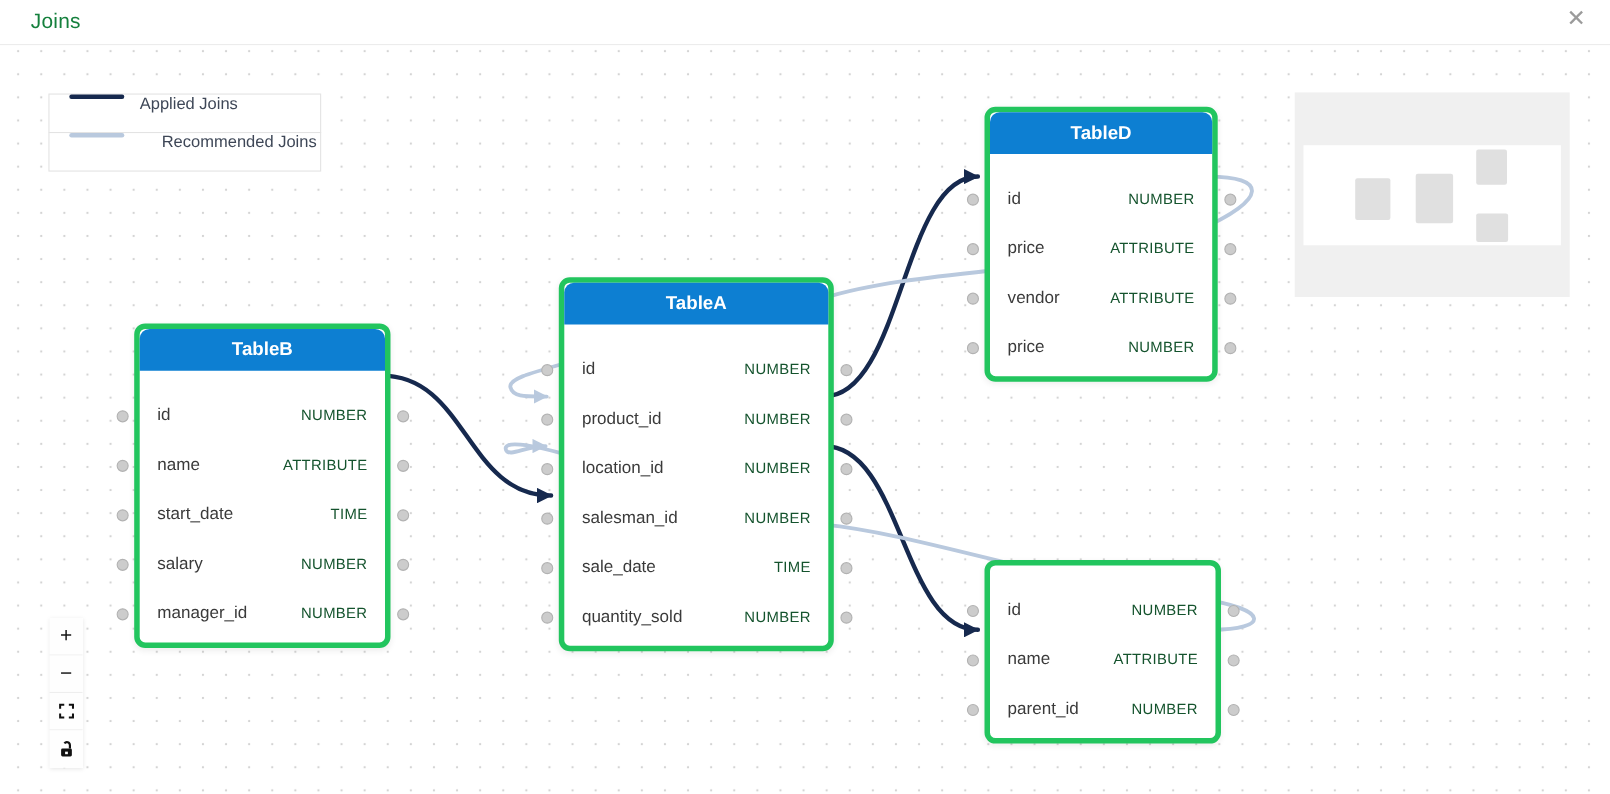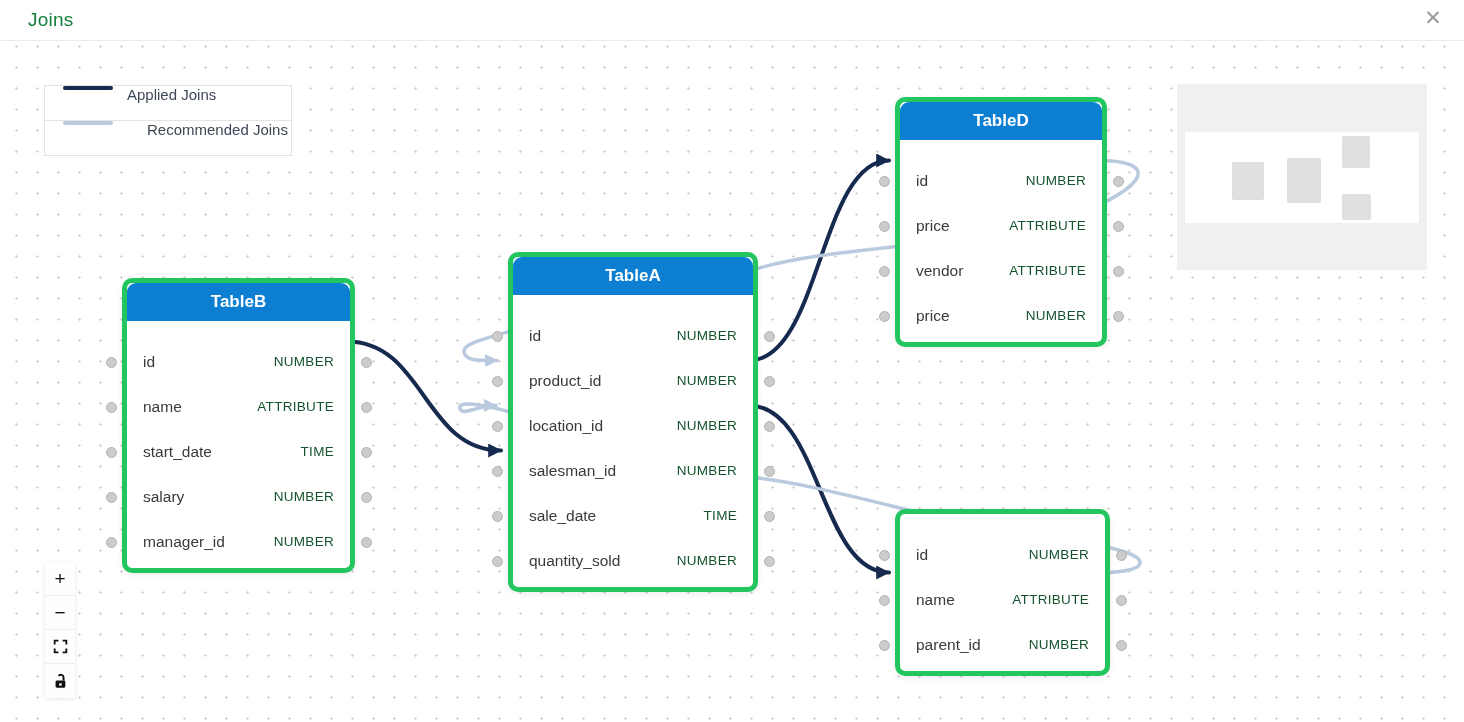--- a/index.html
+++ b/index.html
@@ -103,21 +103,21 @@
       <path d="M0,0 L12,6 L0,12 Z" fill="#b9c9de"></path>
     </marker>
   </defs>
 <path d="M 347,341.5 C 424,341.5 424,450.5 501,450.5" class="edge applied" marker-end="url(#arrow-applied)"></path>
     <path d="M 749,360.5 C 820,360.5 820,160.5 889,160.5" class="edge applied" marker-end="url(#arrow-applied)"></path>
     <path d="M 749,405.5 C 820,405.5 820,572.5 889,572.5" class="edge applied" marker-end="url(#arrow-applied)"></path>
     <path d="M 1099,160.5 C 1150,160.5 1156,180 1088,210 C 1000,248 840,242 749,271 C 670,296 585,308 542,322 C 488,338 462,343 464,352 C 466,361 477,360.5 497,360.5" class="edge recommended" marker-end="url(#arrow-recommended)"></path>
     <path d="M 1102,572.5 C 1152,572.5 1158,554 1088,544 C 1005,532 940,518 896,507 C 835,492 790,481 749,477 C 655,464 565,428 524,416 C 477,402 457,401 460,409 C 463,416 478,405.5 496,405.5" class="edge recommended" marker-end="url(#arrow-recommended)"></path>
   </svg>
 
-  <div class="table-node" style="left: 122px; top: 278px; width: 223px;">
+  <div class="table-node" style="left: 122px; top: 294px; width: 223px;">
     <div class="table-title">TableB</div>
     <div class="table-rows">
   <div class="col-row">
     <span class="port port-l"></span>
     <span class="col-name">id</span>
     <span class="col-type">NUMBER</span>
     <span class="port port-r"></span>
   </div>
 
   <div class="col-row">

